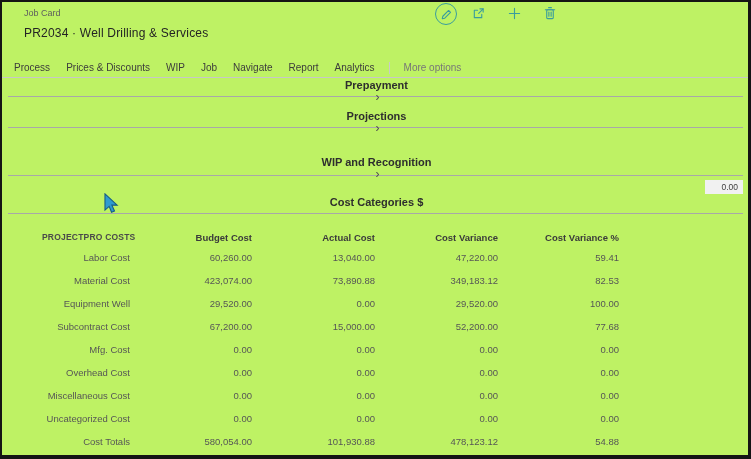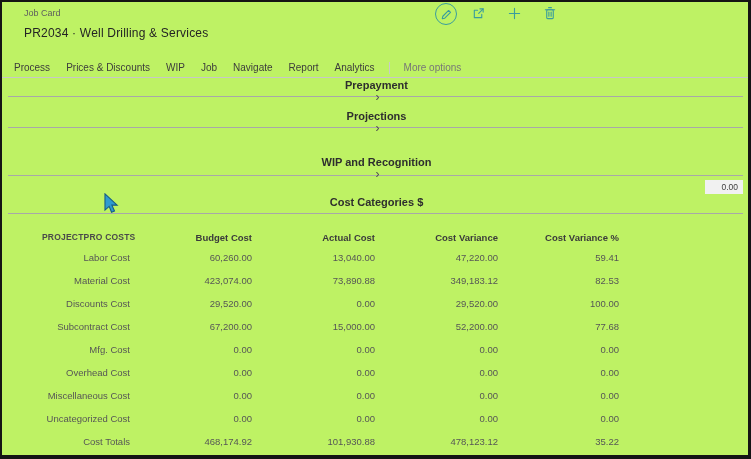--- a/index.html
+++ b/index.html
@@ -118,21 +118,21 @@
       <div class="c w5">59.41</div>
     </div>
     <div class="trow">
       <div class="c w1">Material Cost</div>
       <div class="c w2">423,074.00</div>
       <div class="c w3">73,890.88</div>
       <div class="c w4">349,183.12</div>
       <div class="c w5">82.53</div>
     </div>
     <div class="trow">
-      <div class="c w1">Discounts Cost</div>
+      <div class="c w1">Equipment Well</div>
       <div class="c w2">29,520.00</div>
       <div class="c w3">0.00</div>
       <div class="c w4">29,520.00</div>
       <div class="c w5">100.00</div>
     </div>
     <div class="trow">
       <div class="c w1">Subcontract Cost</div>
       <div class="c w2">67,200.00</div>
       <div class="c w3">15,000.00</div>
       <div class="c w4">52,200.00</div>
@@ -161,24 +161,24 @@
     </div>
     <div class="trow">
       <div class="c w1">Uncategorized Cost</div>
       <div class="c w2">0.00</div>
       <div class="c w3">0.00</div>
       <div class="c w4">0.00</div>
       <div class="c w5">0.00</div>
     </div>
     <div class="trow">
       <div class="c w1">Cost Totals</div>
-      <div class="c w2">468,174.92</div>
+      <div class="c w2">580,054.00</div>
       <div class="c w3">101,930.88</div>
       <div class="c w4">478,123.12</div>
-      <div class="c w5">35.22</div>
+      <div class="c w5">54.88</div>
     </div>
   </div>
 
   <svg class="cursor" width="16" height="23" viewBox="0 0 14 21">
     <polygon points="1.5,0.8 1.5,15.6 5.3,12.2 7.5,17.6 10.2,16.4 7.8,11.1 12.6,11.1" fill="#2e9bd0" stroke="#165d85" stroke-width="1"></polygon>
   </svg>
 
 </div>
 
 </body></html>

